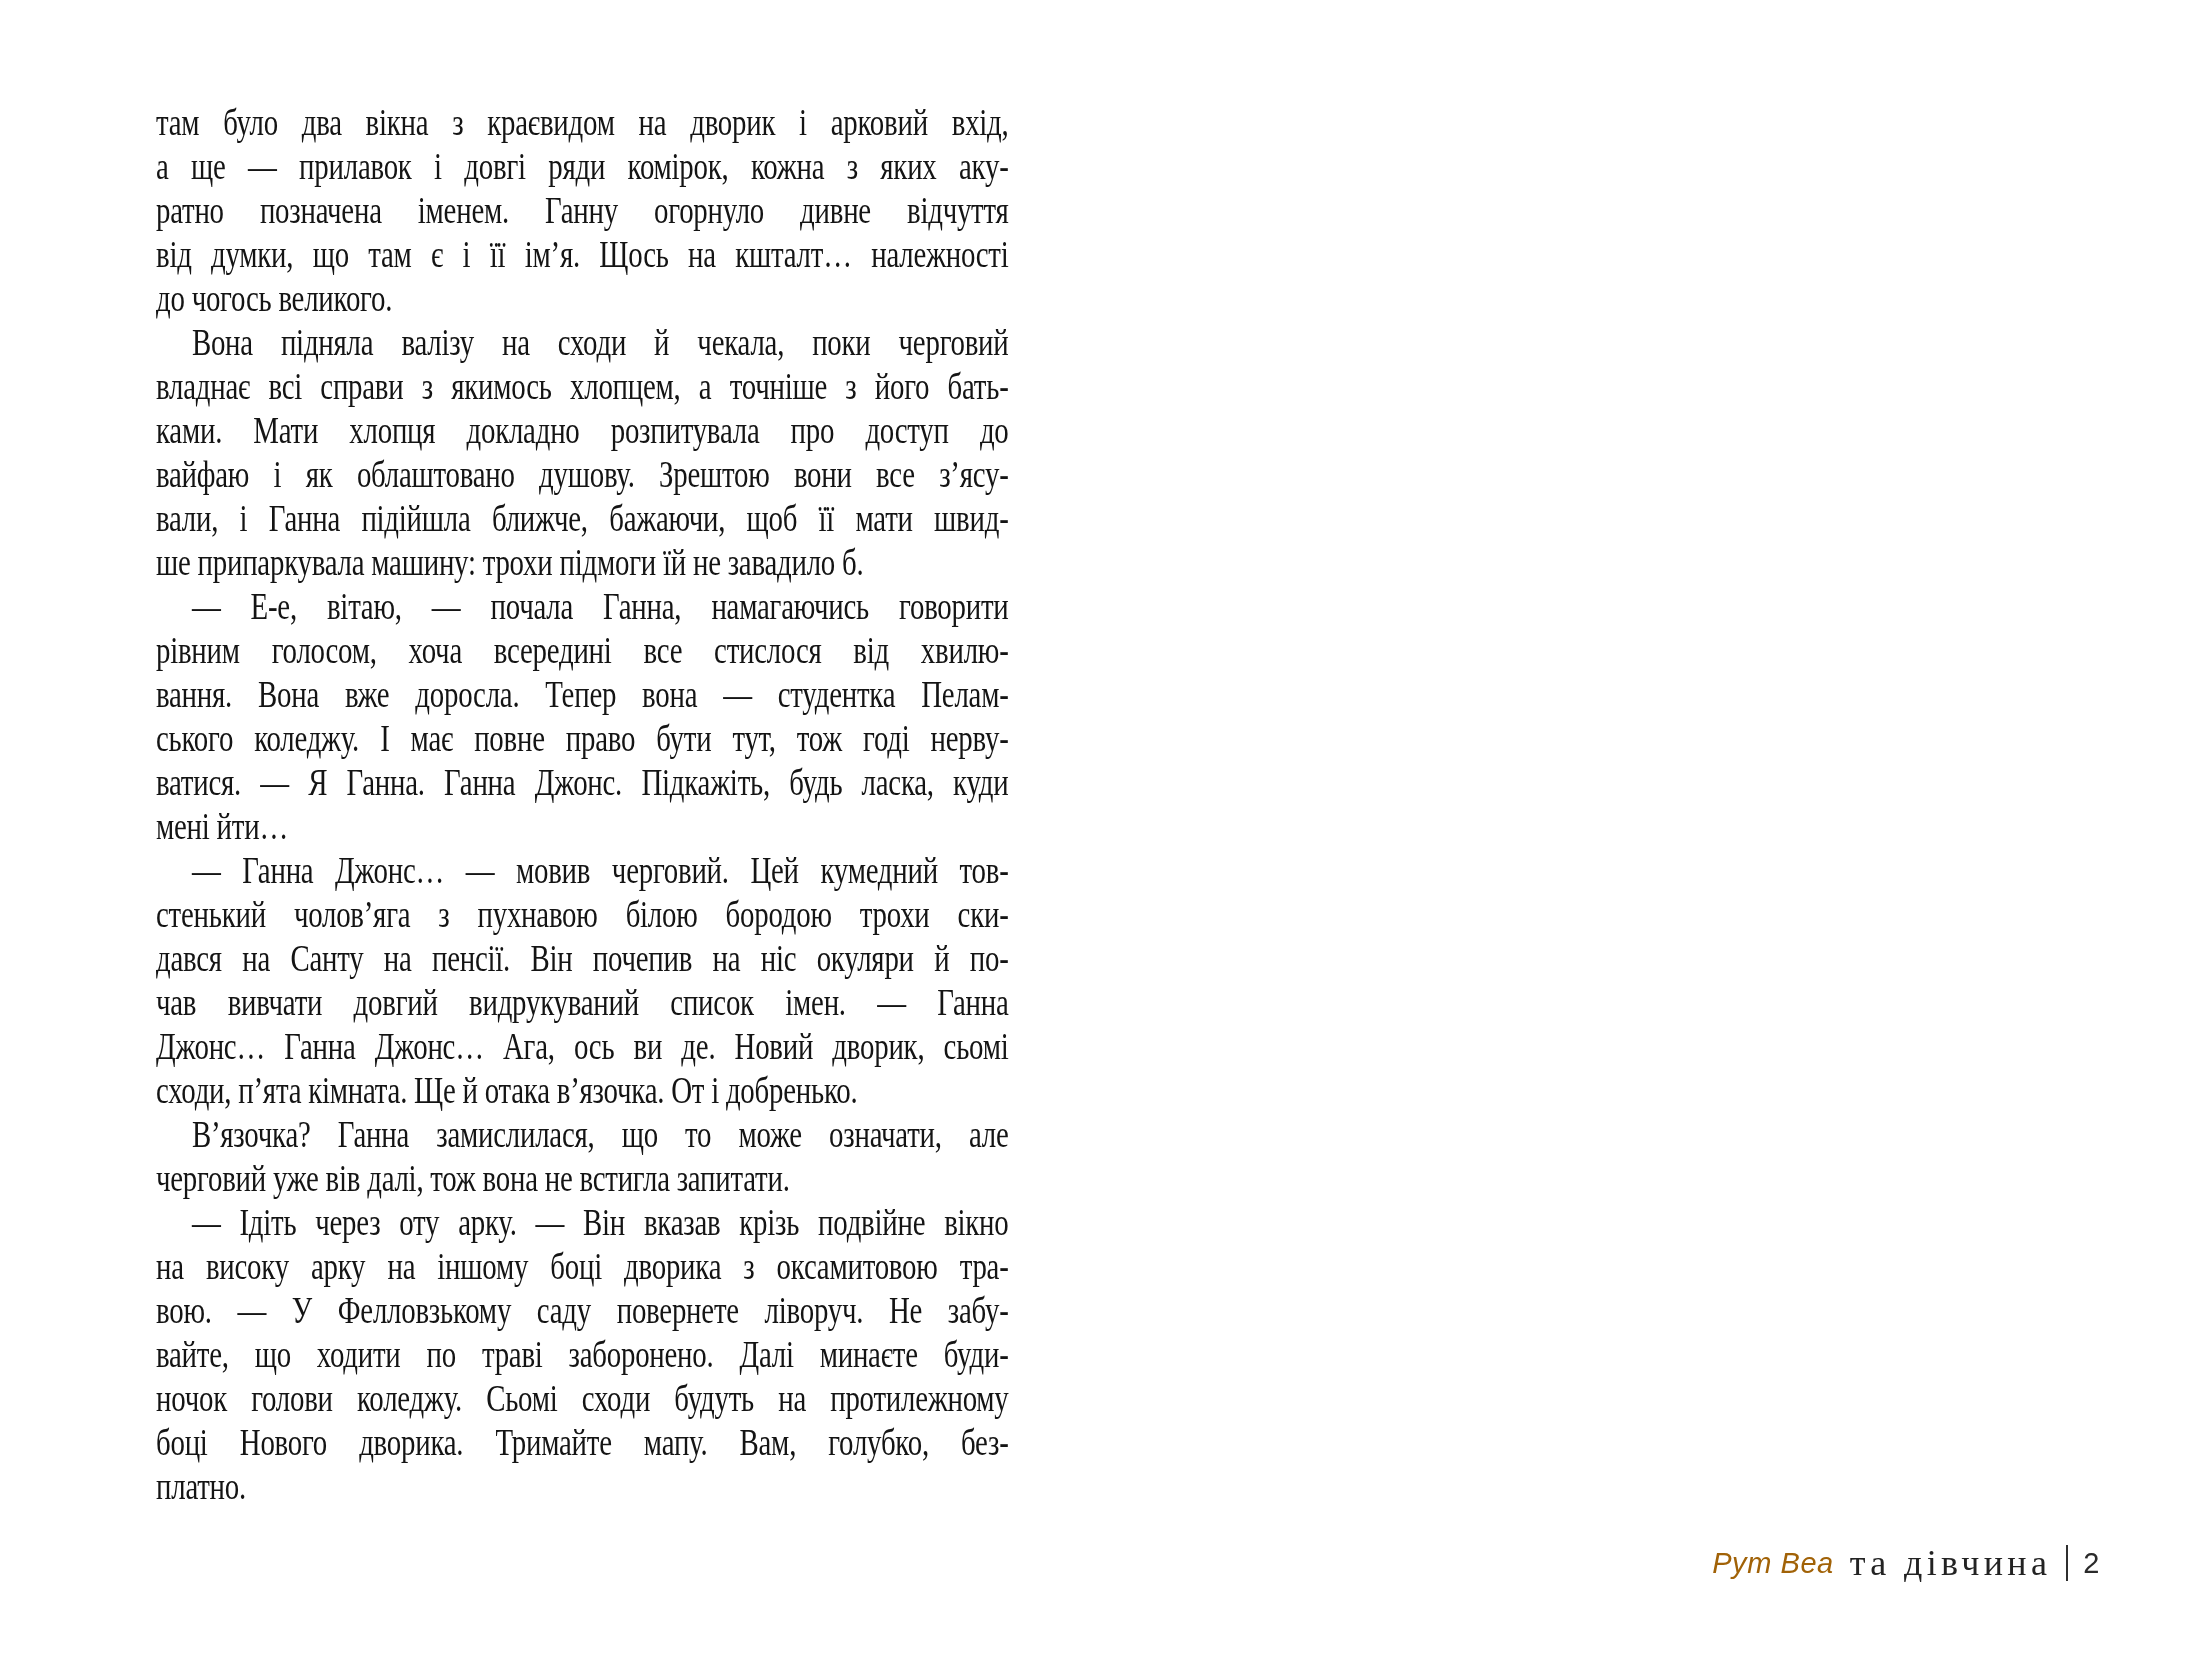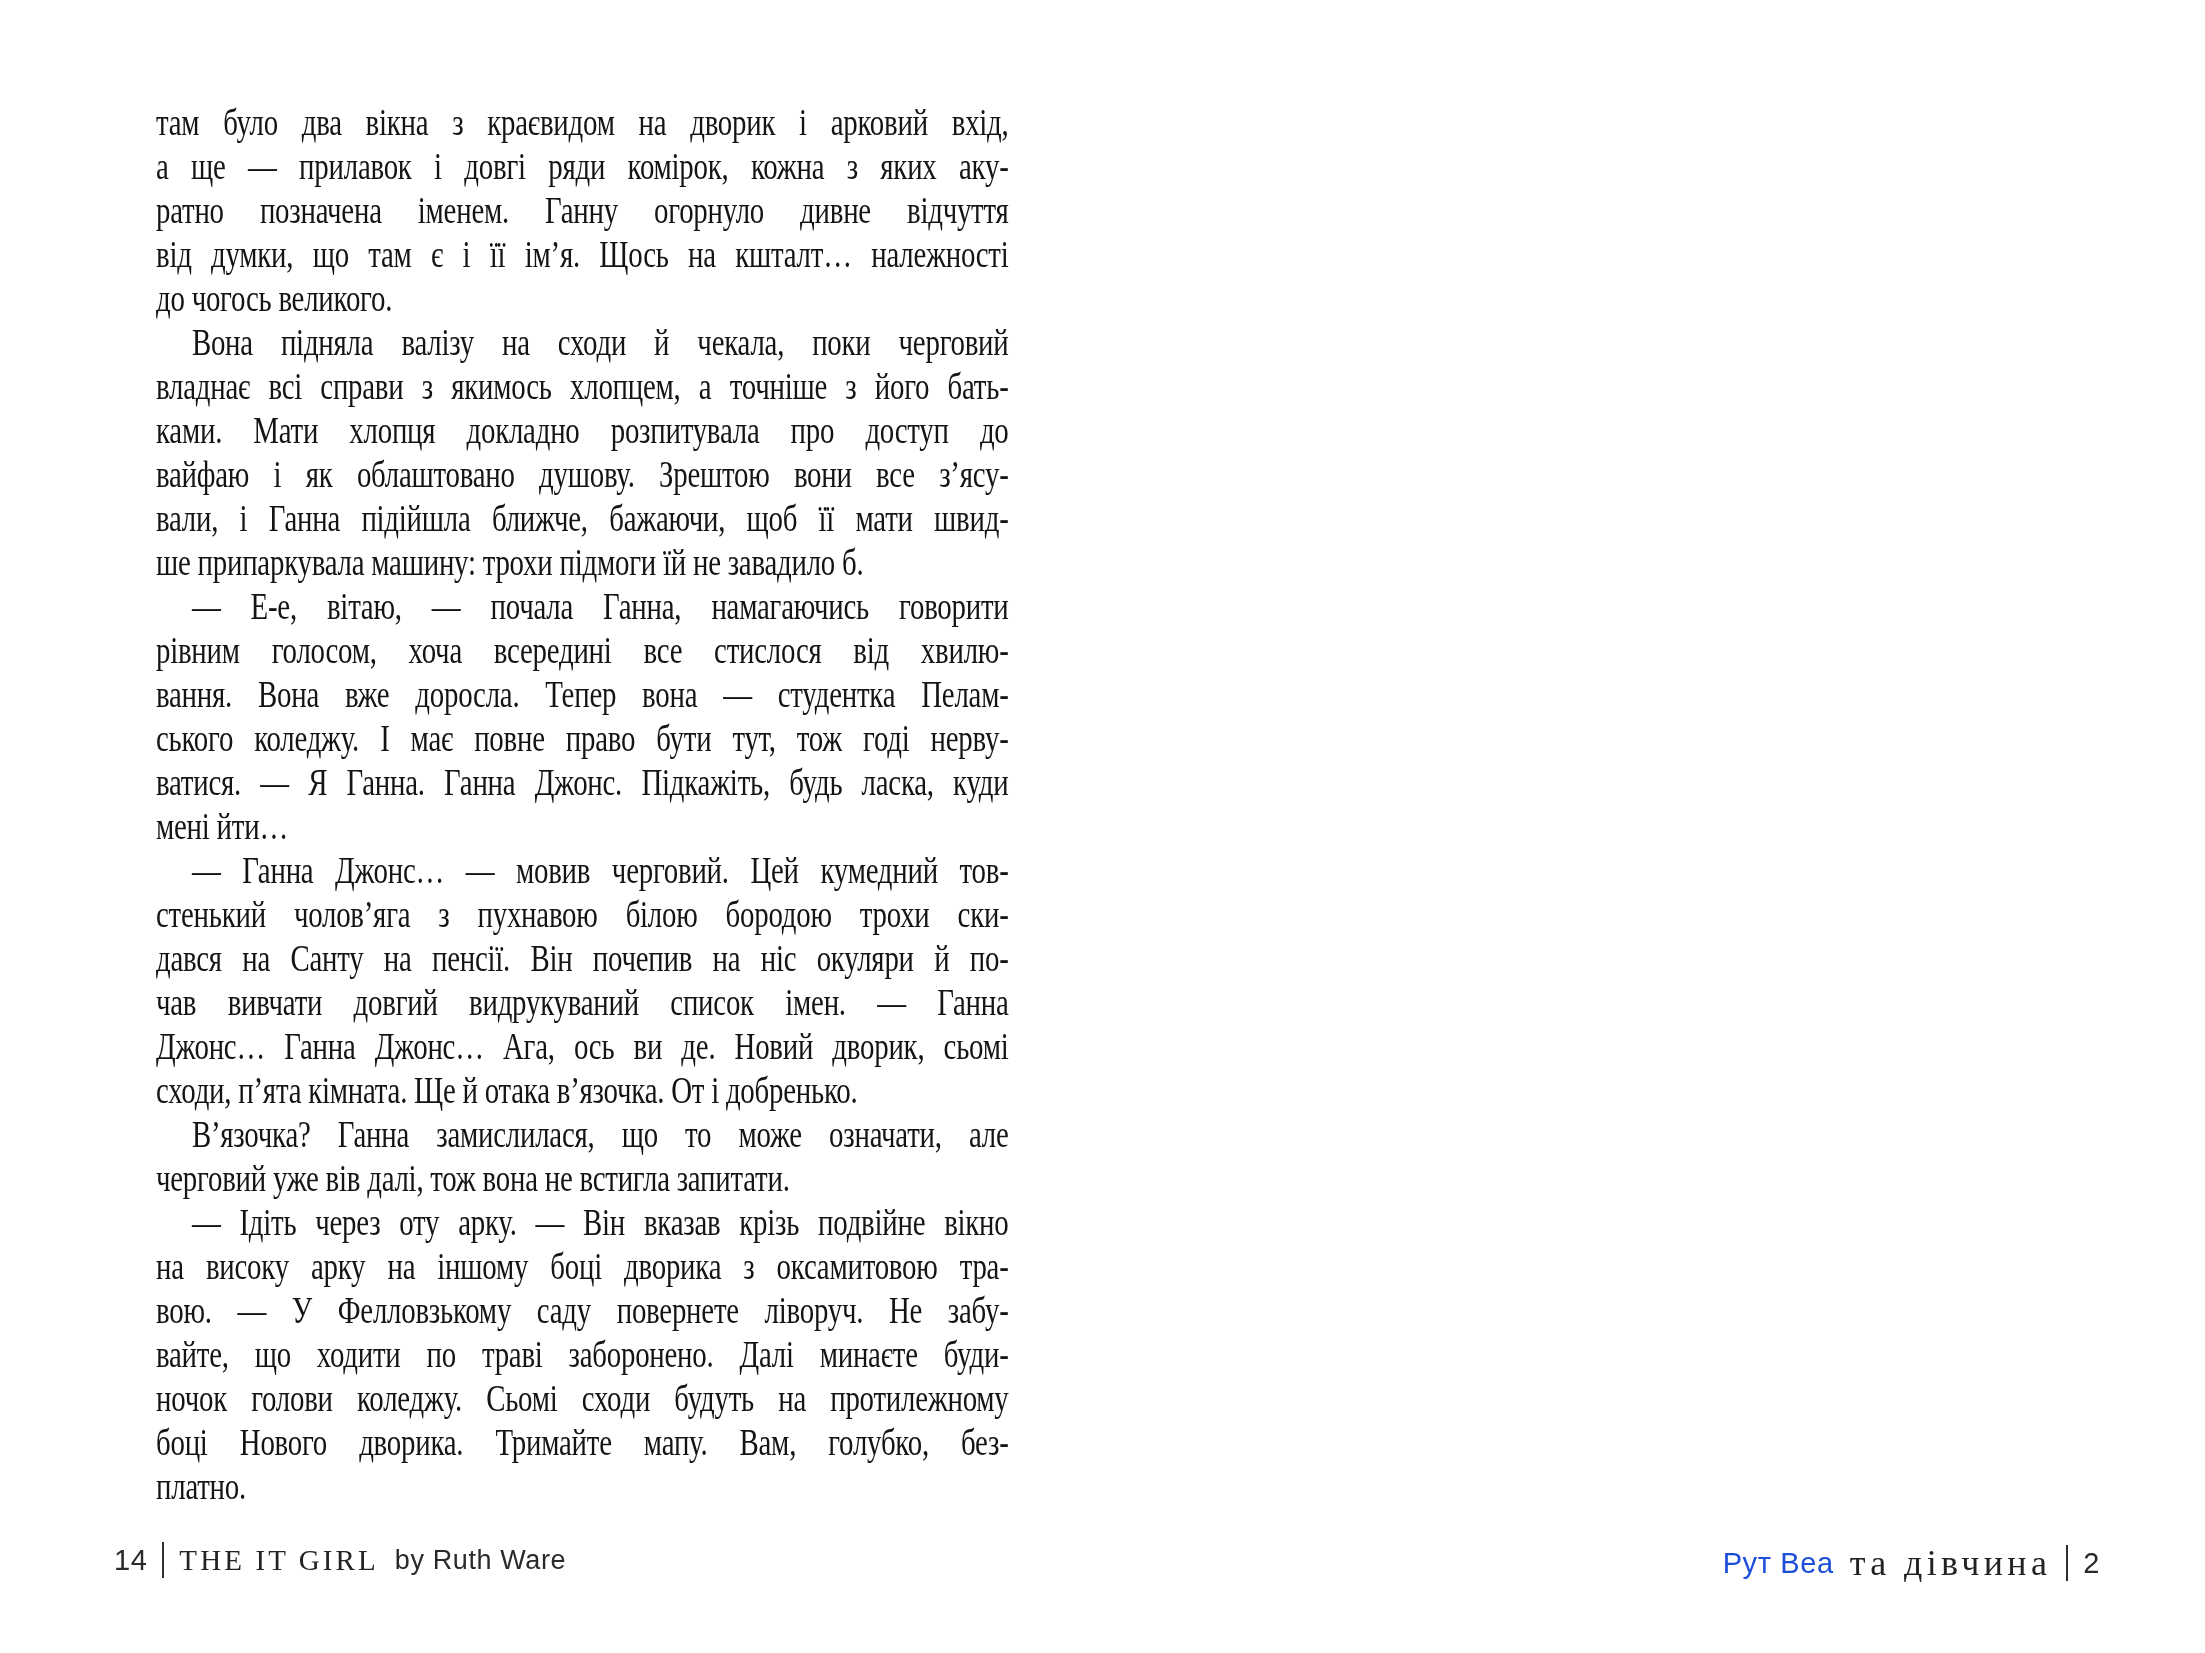--- a/index.html
+++ b/index.html
@@ -51,21 +51,21 @@
   .title-en {
     font-family: "Liberation Serif", serif;
     font-size: 29px; letter-spacing: 3.1px; color: #232323;
   }
   .byline {
     font-family: "Liberation Sans", sans-serif;
     font-size: 27px; margin-left: 16px; letter-spacing: 0.6px; color: #2a2a2a;
   }
   .author-ua {
     font-family: "Liberation Sans", sans-serif;
-    font-size: 29px; letter-spacing: 0.6px; color: #1d4ed8;
+    font-size: 29px; letter-spacing: 0.6px; color: #a16207; font-style: italic;
   }
   .title-ua {
     font-family: "Liberation Serif", serif;
     font-size: 36px; letter-spacing: 4.4px; margin-left: 16px; color: #232323;
   }
 </style>
 </head>
 <body>
 
 <div class="spread">
@@ -98,26 +98,20 @@
         <div class="line indent">В’язочка? Ганна замислилася, що то може означати, але</div>
         <div class="line end">черговий уже вів далі, тож вона не встигла запитати.</div>
         <div class="line indent">— Ідіть через оту арку. — Він вказав крізь подвійне вікно</div>
         <div class="line">на високу арку на іншому боці дворика з оксамитовою тра-</div>
         <div class="line">вою. — У Фелловзькому саду повернете ліворуч. Не забу-</div>
         <div class="line">вайте, що ходити по траві заборонено. Далі минаєте буди-</div>
         <div class="line">ночок голови коледжу. Сьомі сходи будуть на протилежному</div>
         <div class="line">боці Нового дворика. Тримайте мапу. Вам, голубко, без-</div>
         <div class="line end">платно.</div>
       </div>
-    <div class="footer footer-left">
-      <span class="pagenum">14</span>
-      <span class="vbar"></span>
-      <span class="title-en">THE IT GIRL</span>
-      <span class="byline">by Ruth Ware</span>
-    </div>
   </div>
 
   <div class="page page-right">
 
     <div class="footer footer-right">
       <span class="author-ua">Рут Веа</span>
       <span class="title-ua">та дівчина</span>
       <span class="vbar"></span>
       <span class="pagenum">2</span>
     </div>

